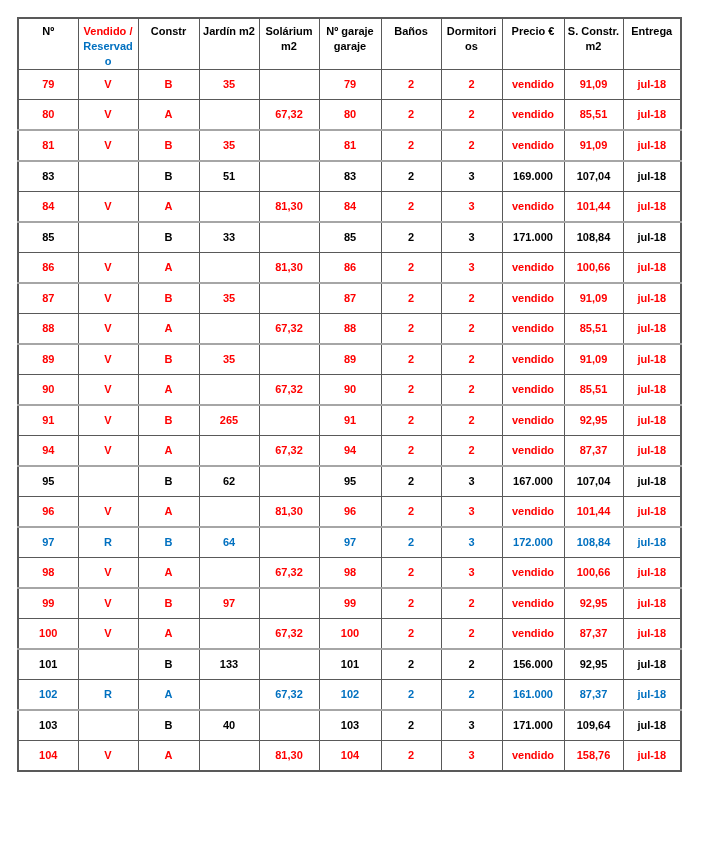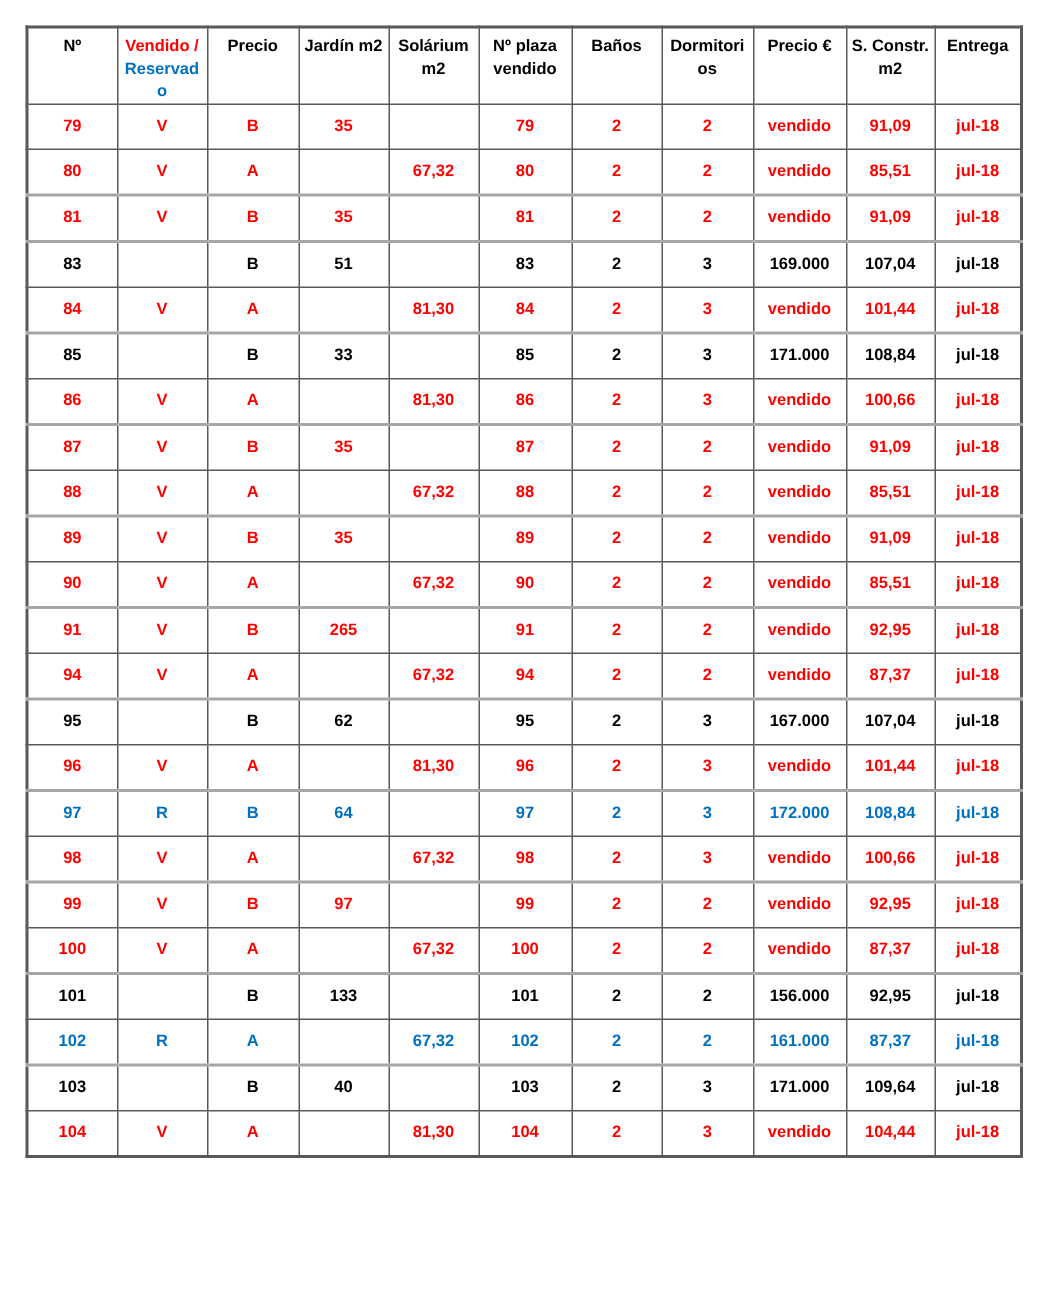--- a/index.html
+++ b/index.html
@@ -39,24 +39,24 @@
       <col style="width:59px">
         <col style="width:58px">
     </colgroup>
     <thead>
       <tr>
         <th class="nowrap">Nº</th>
         <th>
           <span class="hdr-red">Vendido /</span>
           <span class="hdr-blue">Reservado</span>
         </th>
-        <th class="nowrap">Precio</th>
+        <th class="nowrap">Constr</th>
         <th class="nowrap">Jardín  m2</th>
         <th>Solárium m2</th>
-        <th>Nº plaza vendido</th>
+        <th>Nº garaje garaje</th>
         <th class="nowrap">Baños</th>
         <th>Dormitorios</th>
         <th class="nowrap">Precio €</th>
         <th>S. Constr. m2</th>
         <th class="nowrap">Entrega</th>
       </tr>
     </thead>
     <tbody>
         <tr class="red">
           <td>79</td>
@@ -347,18 +347,18 @@
         <tr class="red">
           <td>104</td>
           <td>V</td>
           <td>A</td>
           <td></td>
           <td>81,30</td>
           <td>104</td>
           <td>2</td>
           <td>3</td>
           <td>vendido</td>
-          <td>104,44</td>
+          <td>158,76</td>
           <td>jul-18</td>
         </tr>
       </tbody>
   </table>
 </div>
 
 </body></html>

